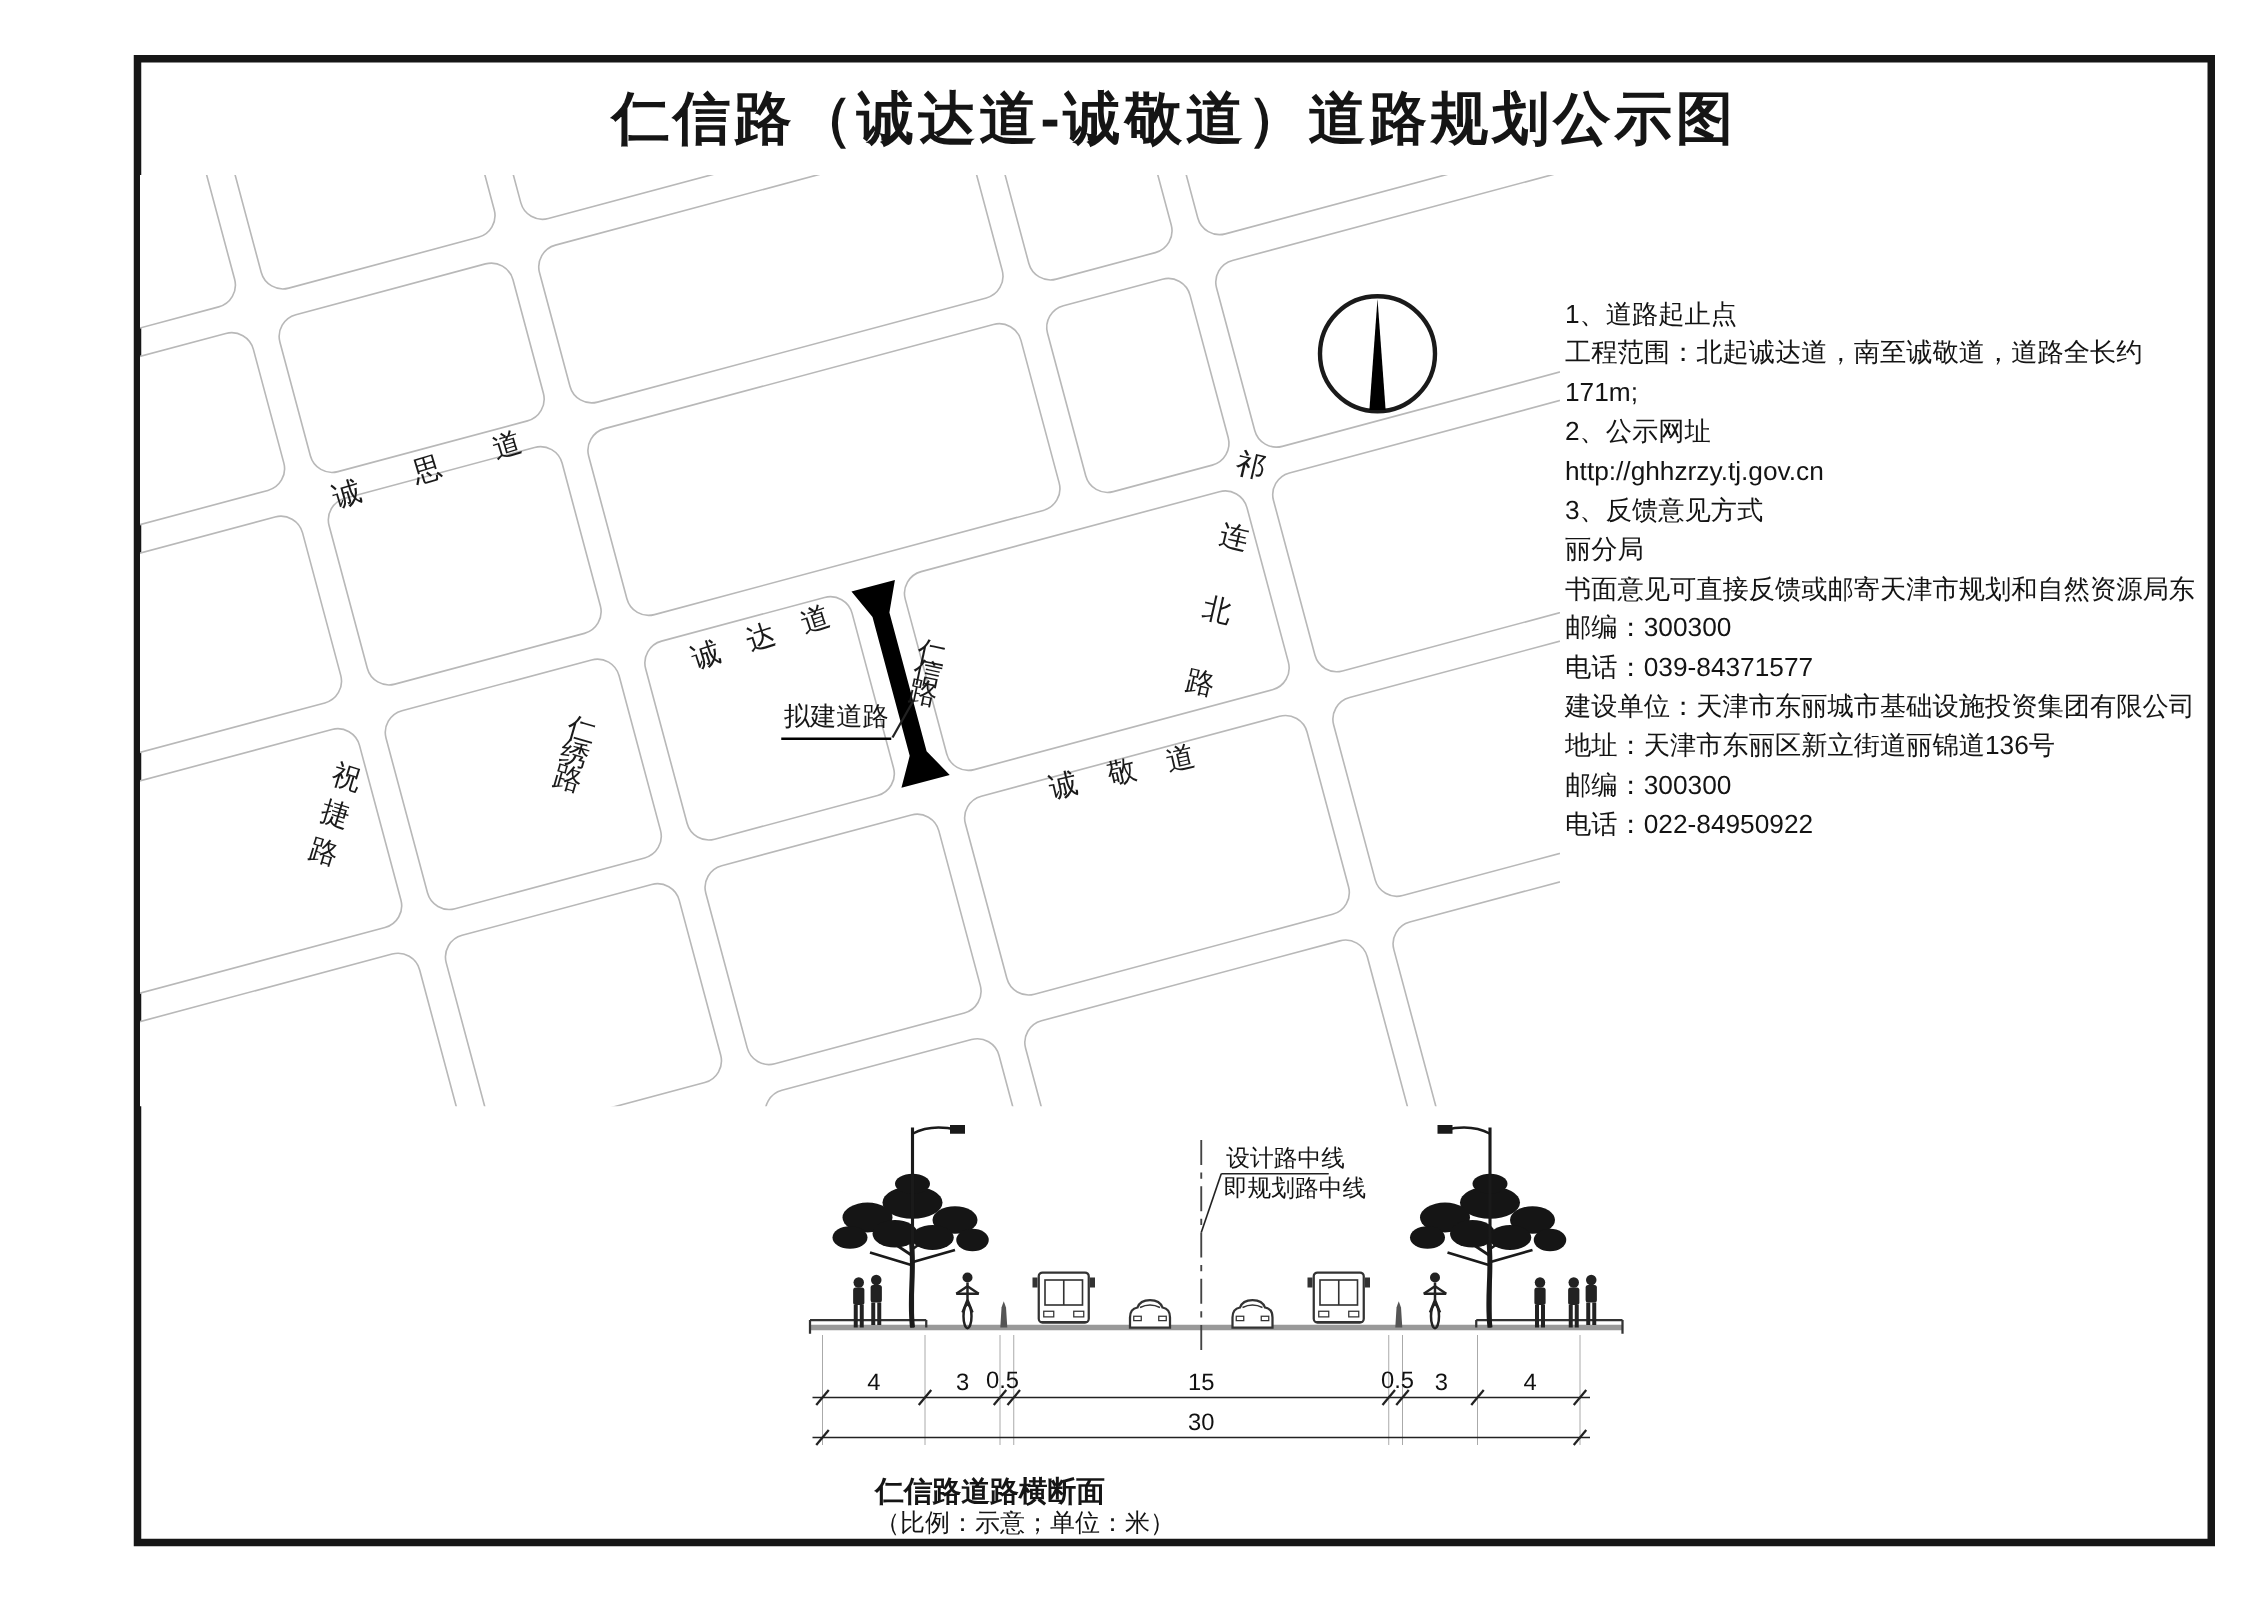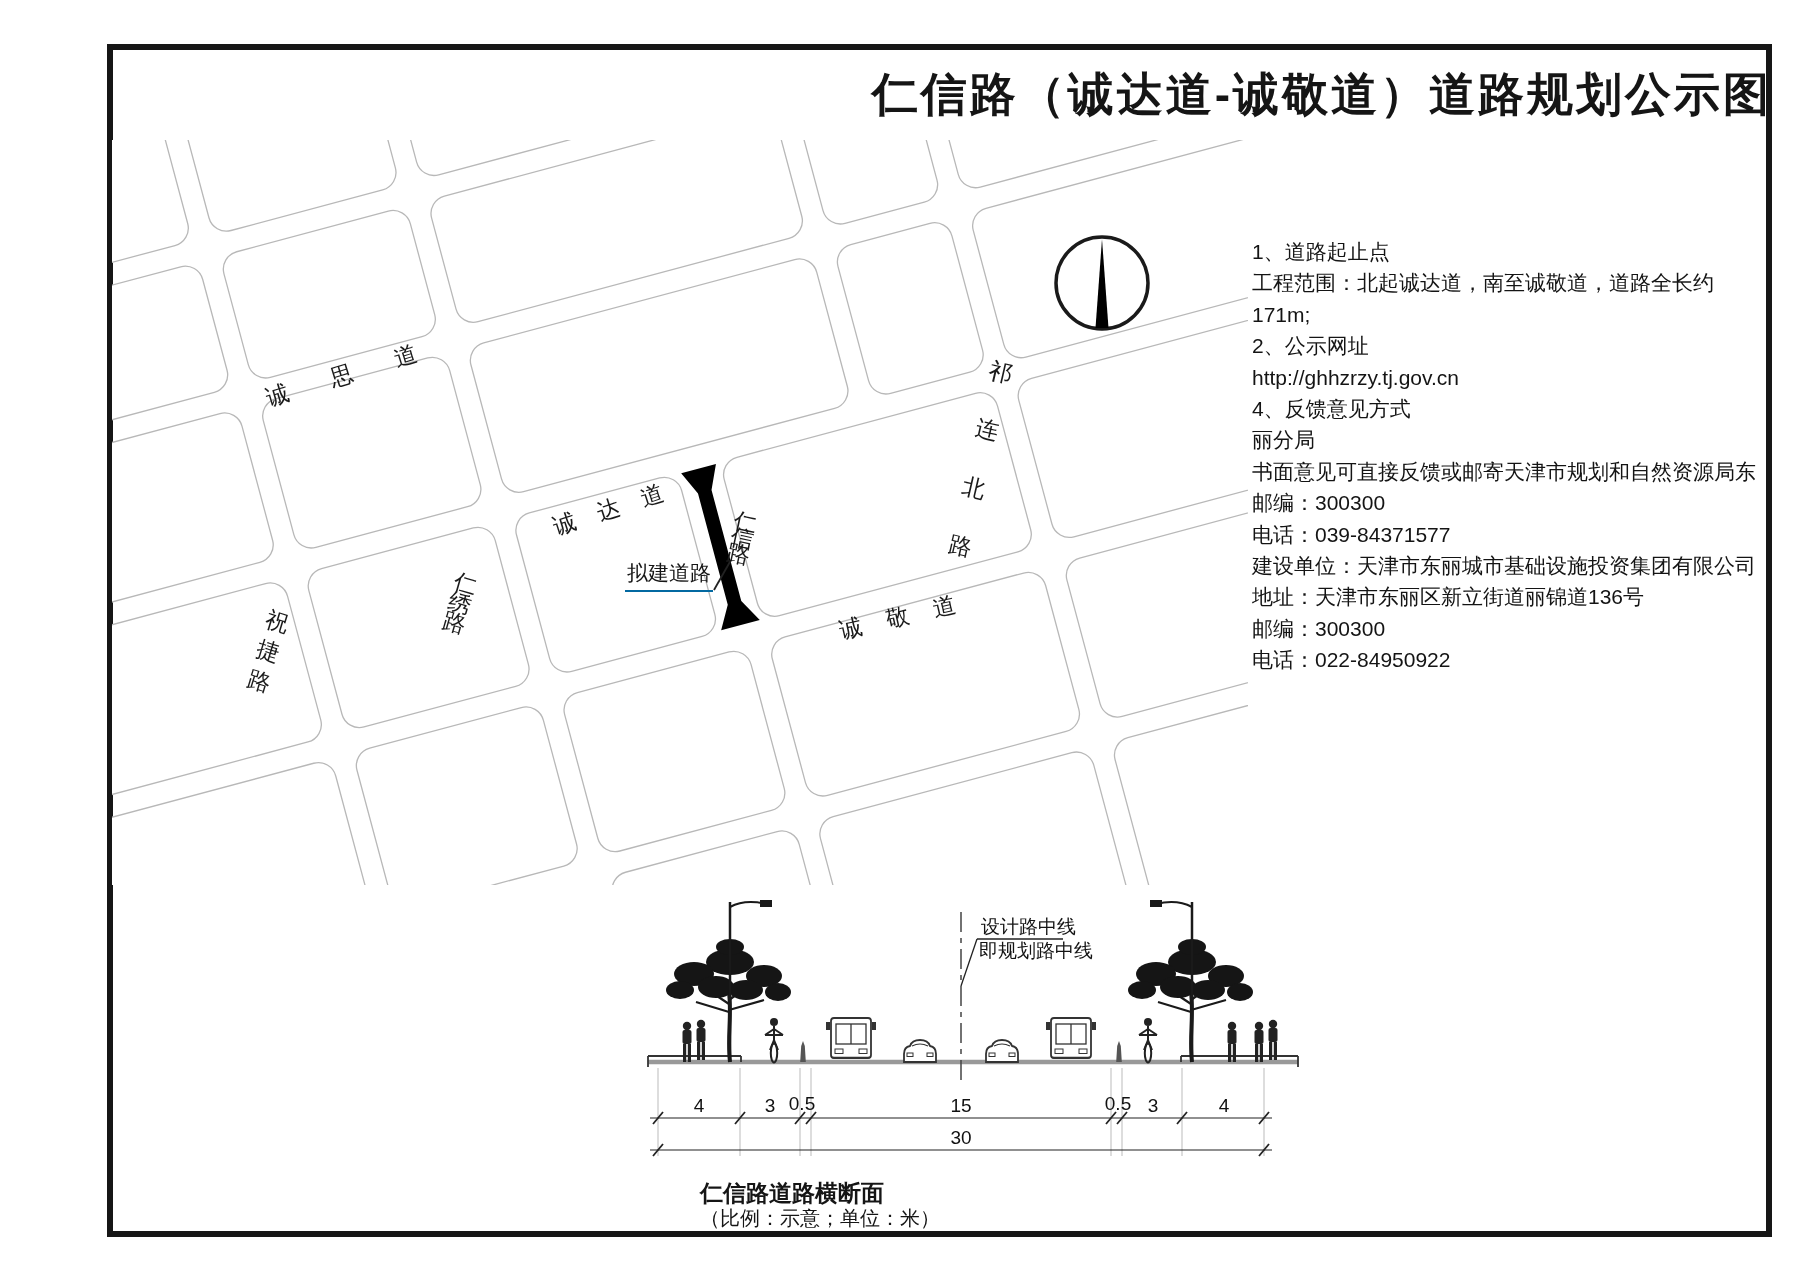--- a/index.html
+++ b/index.html
@@ -1,28 +1,28 @@
 <!DOCTYPE html>
 <html><head>
 <meta charset="utf-8">
 <style>
   html,body{margin:0;padding:0;background:#ffffff;}
   #page{position:relative;width:1811px;height:1280px;background:#fff;overflow:hidden;
         font-family:"Liberation Sans",sans-serif;color:#111;}
   #frame{position:absolute;left:107px;top:44px;width:1653px;height:1181px;
          border:6px solid #161616;background:#fff;}
-  #title{position:absolute;left:107px;top:64px;width:1665px;text-align:right;
+  #title{position:absolute;left:107px;top:64px;width:1665px;text-align:center;
          font-size:46px;font-weight:700;letter-spacing:3px;color:#151515;}
   #gfx{position:absolute;left:0;top:0;width:1811px;height:1280px;}
   
   .mlab{position:absolute;font-size:23px;color:#1a1a1a;white-space:nowrap;
         transform-origin:left top;}
   .mlab.v{writing-mode:vertical-rl;text-orientation:upright;transform-origin:center top;}
   #proposed-label{position:absolute;left:625px;top:559px;font-size:21px;color:#161616;
-        border-bottom:2px solid #0369a1;padding:0 2px 3px 2px;white-space:nowrap;}
+        border-bottom:2px solid #000000;padding:0 2px 3px 2px;white-space:nowrap;}
   
   #notes{position:absolute;left:1252px;top:236px;width:520px;font-size:21px;
          line-height:31.4px;color:#141414;font-weight:500;}
   
   #cs-caption{position:absolute;left:700px;top:1178px;width:550px;text-align:left;
          font-size:23px;font-weight:700;color:#151515;}
   #cs-caption-note{position:absolute;left:700px;top:1205px;width:550px;text-align:left;
          font-size:20px;color:#151515;}
   svg text{font-family:"Liberation Sans",sans-serif;}
 </style>
@@ -236,21 +236,21 @@
   <div class="mlab v" style="left:459px;top:556px;letter-spacing:20px;transform:rotate(16deg)">仁绣路</div>
   <div class="mlab v" style="left:737px;top:494px;letter-spacing:16px;transform:rotate(12deg)">仁信路</div>
   <div class="mlab v" style="left:993px;top:342px;letter-spacing:60px;transform:rotate(13deg)">祁连北路</div>
   <div id="proposed-label">拟建道路</div>
 
   <div id="notes">
     <div>1、道路起止点</div>
     <div>工程范围：北起诚达道，南至诚敬道，道路全长约171m;</div>
     <div>2、公示网址</div>
     <div>http://ghhzrzy.tj.gov.cn</div>
-    <div>4、反馈意见方式</div>
+    <div>3、反馈意见方式</div>
     <div>丽分局</div>
     <div>书面意见可直接反馈或邮寄天津市规划和自然资源局东</div>
     <div>邮编：300300</div>
     <div>电话：039-84371577</div>
     <div>建设单位：天津市东丽城市基础设施投资集团有限公司</div>
     <div>地址：天津市东丽区新立街道丽锦道136号</div>
     <div>邮编：300300</div>
     <div>电话：022-84950922</div>
   </div>
 

